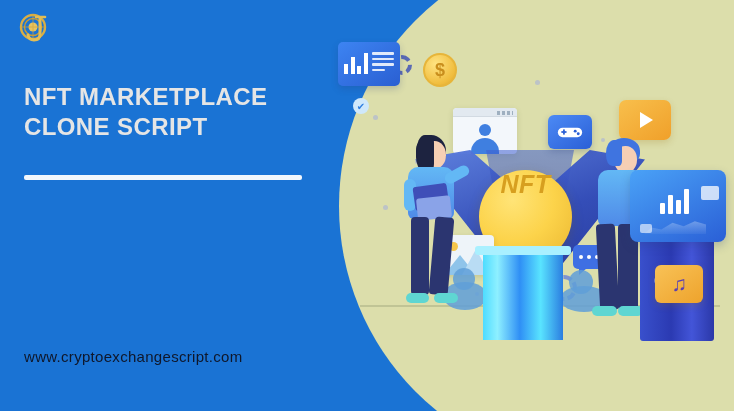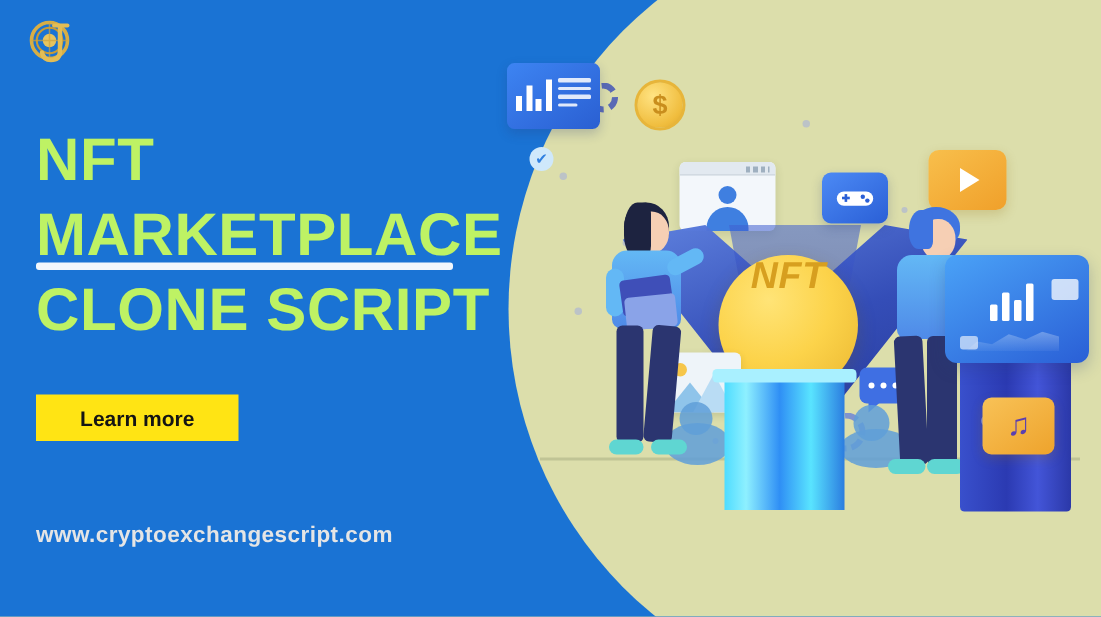--- a/index.html
+++ b/index.html
@@ -35,22 +35,22 @@
   }
   .logo-mark { width:34px; height:34px; position:relative; }
   .logo-text {
     color:#eaf3fb; font-size:17px; font-weight:700;
     letter-spacing:1.2px; font-family:"Liberation Serif", serif;
   }
   
   .headline {
     position:absolute; left:24px; top:82px;
     width:330px;
-    color:#bef264;
-    font-size:40px; font-weight:bold;
+    color:#e5e5e5;
+    font-size:24px; font-weight:bold;
     line-height:1.25;
     letter-spacing:0.4px;
     text-transform:uppercase;
   }
   .divider {
     position:absolute; left:24px; top:175px;
     width:278px; height:5px;
     background:#f2f7fc; border-radius:2px;
   }
   .subhead {
@@ -65,22 +65,22 @@
     width:135px; height:31px;
     background:#ffe414;
     color:#141414;
     font-size:14px; font-weight:bold;
     display:flex; align-items:center; justify-content:center;
     border:none; cursor:pointer;
     font-family:"Liberation Sans", sans-serif;
   }
   .site-url {
     position:absolute; left:24px; top:348px;
-    color:#e5e5e5;
-    font-size:15px; font-weight:700;
+    color:#0f172a;
+    font-size:15px; font-weight:400;
     letter-spacing:0.3px;
   }
   
   .illus { position:absolute; left:355px; top:20px; width:379px; height:360px; }
   .illus > * { position:absolute; }
 
   .ground {
     left:5px; top:285px; width:360px; height:2px;
     background:rgba(140,150,110,.35);
   }
@@ -263,21 +263,20 @@
         <circle cx="15" cy="15" r="4.5" fill="#e7c45f"></circle>
         <path d="M15 3 L15 27 M3 15 L27 15" stroke="#cfa33d" stroke-width="1" opacity=".7"></path>
         <path d="M22 6 L22 22 Q22 28 16 28 Q11 28 10 23" fill="none" stroke="#e3bd55" stroke-width="3" stroke-linecap="round"></path>
         <path d="M18 5 L27 5" stroke="#e3bd55" stroke-width="2.6" stroke-linecap="round"></path>
       </svg>
     </div>
   </div>
 
   <div class="headline">NFT MARKETPLACE CLONE SCRIPT</div>
   <div class="divider"></div>
-  <button class="cta">Learn more</button>
   <div class="site-url">www.cryptoexchangescript.com</div>
 
   <div class="illus">
 
     <div class="ground"></div>
 
     <div class="dot" style="left:18px;top:95px;width:5px;height:5px;"></div>
     <div class="dot" style="left:60px;top:140px;width:4px;height:4px;"></div>
     <div class="dot" style="left:28px;top:185px;width:5px;height:5px;"></div>
     <div class="dot" style="left:180px;top:60px;width:5px;height:5px;"></div>

